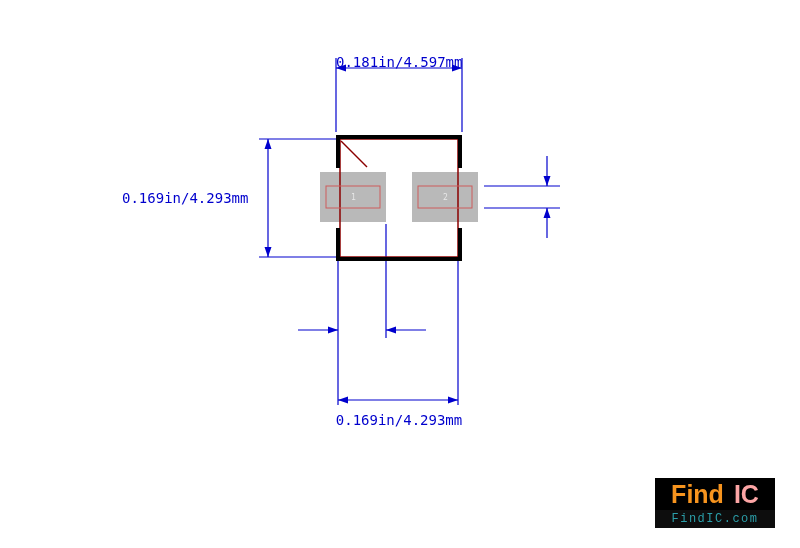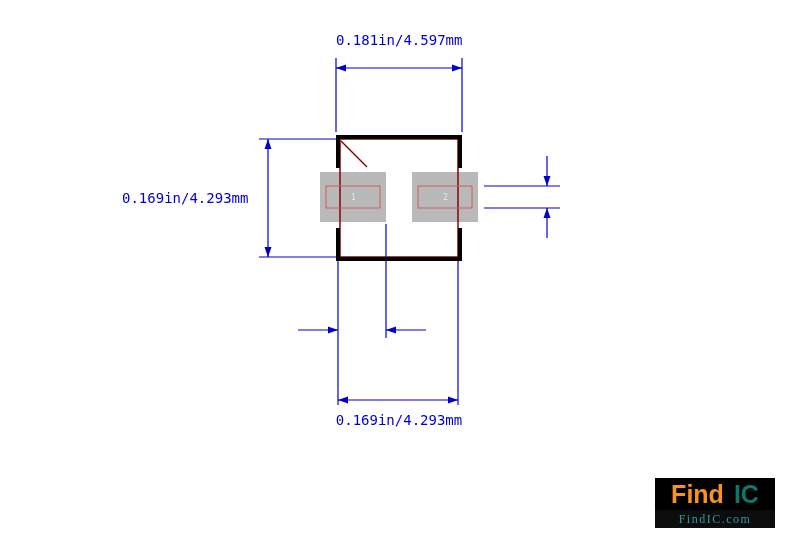--- a/index.html
+++ b/index.html
@@ -33,26 +33,26 @@
   .logo-main {
     background:#000000;
     height:32px;
     display:flex; align-items:center; justify-content:center;
     font-family:"Liberation Sans", sans-serif;
     font-weight:bold;
     font-size:25px;
     line-height:1;
   }
   .logo-find { color:#f7941e; }
-  .logo-ic { color:#0f766e;margin-left:10px; }
+  .logo-ic { color:#fca5a5;margin-left:10px; }
   .logo-footer {
     background:#0d0d0d;
     height:18px;
     display:flex; align-items:center; justify-content:center;
-    font-family:Liberation Serif, serif;
+    font-family:Liberation Mono, monospace;
     font-size:12px;
     letter-spacing:1.5px;
     color:#2b9ea8;
   }
 </style>
 </head>
 <body>
 
 <div class="canvas">
 
@@ -112,21 +112,21 @@
       <line x1="338" y1="135" x2="338" y2="168"></line>
       <line x1="338" y1="228" x2="338" y2="261"></line>
       <line x1="460" y1="135" x2="460" y2="168"></line>
       <line x1="460" y1="228" x2="460" y2="261"></line>
     </g>
 
     <text x="351" y="200" font-size="8" fill="#e8e8e8" font-family="DejaVu Sans Mono, monospace">1</text>
     <text x="443" y="200" font-size="8" fill="#e8e8e8" font-family="DejaVu Sans Mono, monospace">2</text>
   </svg>
 
-  <div class="dim-label center" style="left:336px; top:32px; width:126px;">0.181in/4.597mm</div>
+  <div class="dim-label center" style="left:336px; top:54px; width:126px;">0.181in/4.597mm</div>
 
   <div class="dim-label" style="left:122px; top:190px;">0.169in/4.293mm</div>
 
 
 
   <div class="dim-label center" style="left:335px; top:412px; width:128px;">0.169in/4.293mm</div>
 
   <div class="logo">
     <div class="logo-main">
       <span class="logo-find">Find</span>

